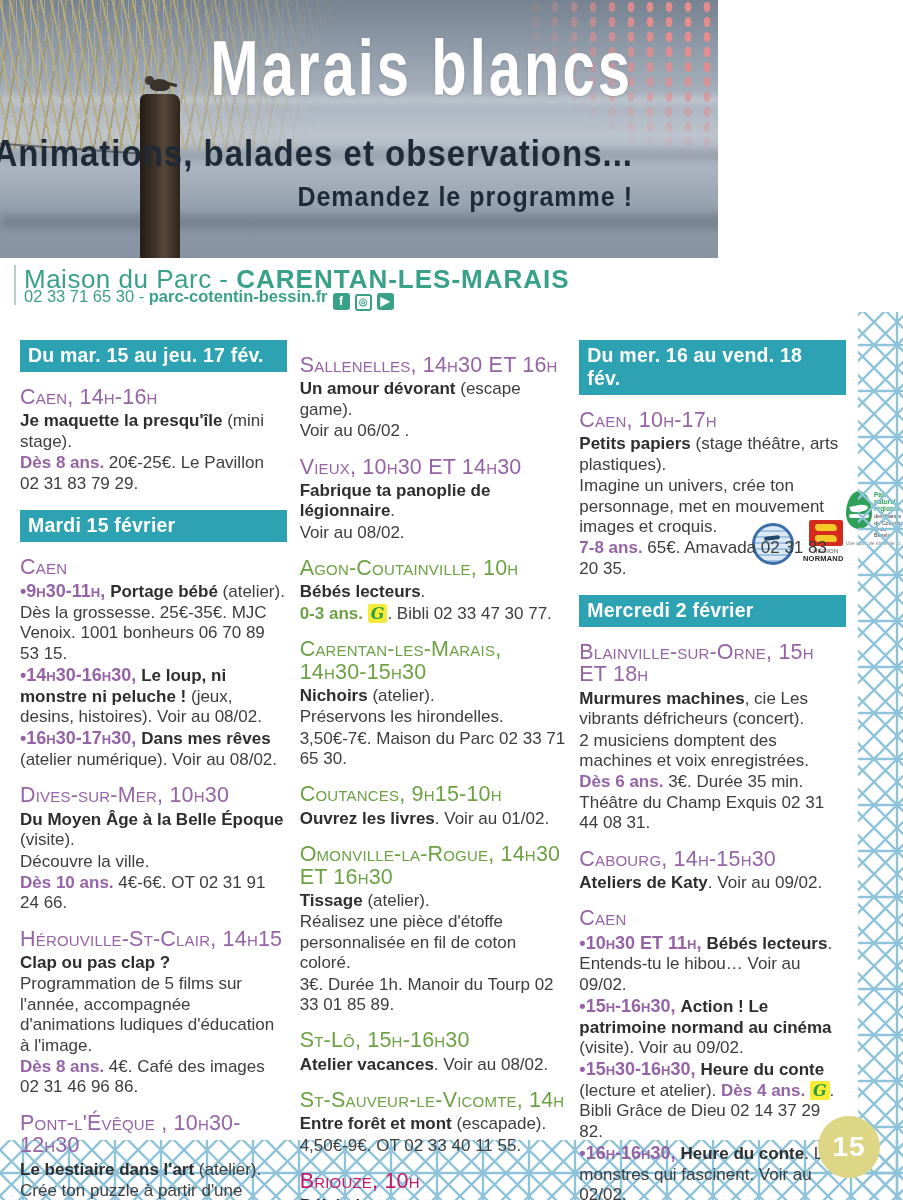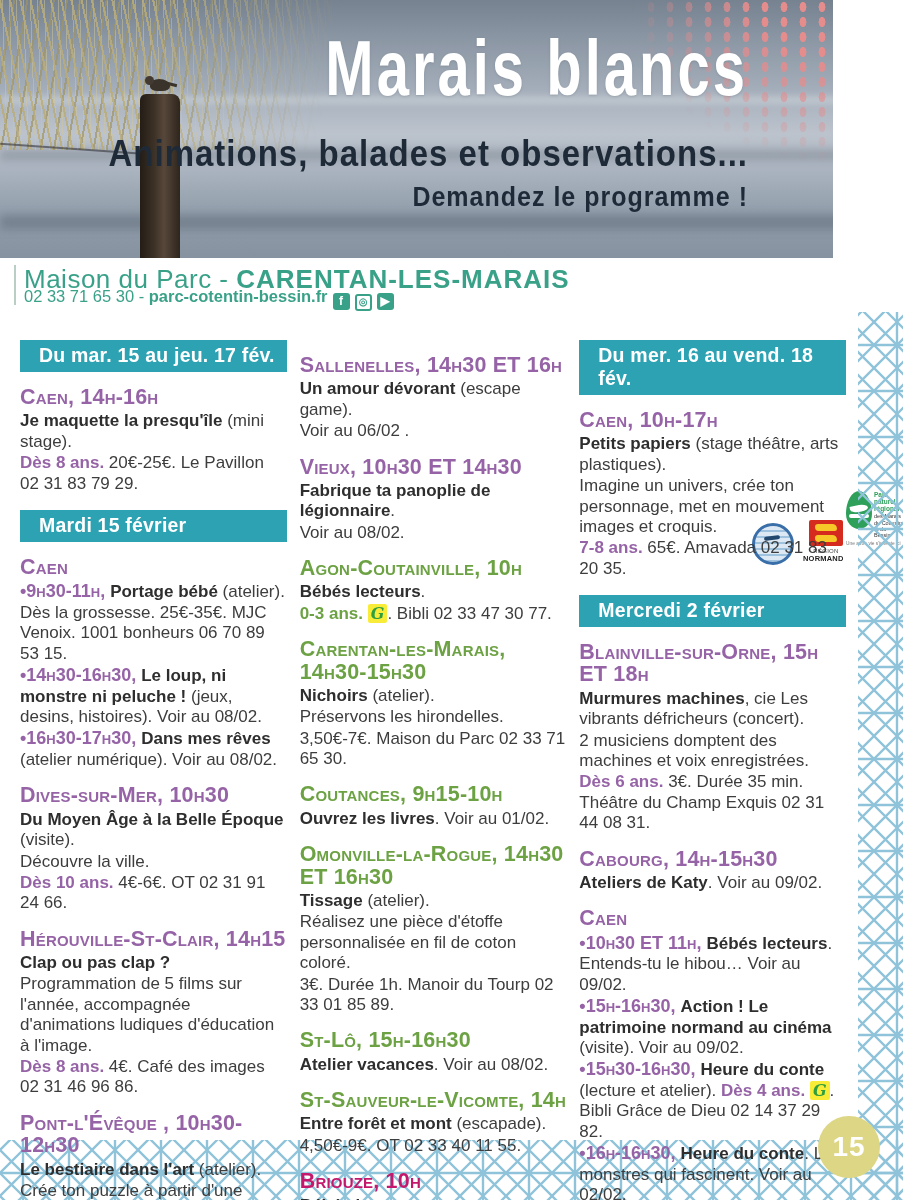--- a/index.html
+++ b/index.html
@@ -5,21 +5,21 @@
   * { margin:0; padding:0; box-sizing:border-box; }
   html,body { width:903px; }
   body {
     font-family:"Liberation Sans", sans-serif;
     background:#ffffff; position:relative; width:903px; height:1200px; overflow:hidden;
   }
   .page { position:absolute; inset:0; width:903px; height:1200px; background:#fff; }
 
   
   .photo {
-    position:absolute; left:0; top:0; width:833px; height:258px; overflow:hidden;
+    position:absolute; left:0; top:0; width:718px; height:258px; overflow:hidden;
     background:linear-gradient(180deg,#76828f 0%,#8a95a3 14%,#a3adb9 34%,#bcc3cd 52%,#aab3bf 66%,#909caa 84%,#86929f 100%);
   }
   .photo .band1{position:absolute;left:0;top:96px;width:903px;height:8px;background:rgba(255,255,255,.25);filter:blur(3px);}
   .photo .band2{position:absolute;left:0;top:150px;width:903px;height:10px;background:rgba(60,70,85,.25);filter:blur(4px);}
   .photo .band3{position:absolute;left:0;top:215px;width:903px;height:14px;background:rgba(50,60,75,.28);filter:blur(5px);}
   .reeds{
     position:absolute;left:0;top:0;width:430px;height:150px;
     background:
       repeating-linear-gradient(78deg, rgba(186,172,122,.85) 0 2px, transparent 2px 10px),
       repeating-linear-gradient(100deg, rgba(160,148,100,.7) 0 2px, transparent 2px 13px),
@@ -92,25 +92,25 @@
 
   
   .columns{
     position:absolute; left:20px; top:340px; width:826px;
     display:grid; grid-template-columns:repeat(3,1fr); column-gap:13px; align-items:start;
   }
   .col{min-width:0;}
   .col > :first-child{margin-top:0;}
   .banner{
     background:#2da2b2; color:#fff; font-weight:700; font-size:19.5px;
-    padding:4px 6px 5px 19px; margin:16px 0 10px; letter-spacing:.2px;
+    padding:4px 6px 5px 8px; margin:16px 0 10px; letter-spacing:.2px;
   }
   .event{margin-bottom:13px;margin-top:8px;}
   .city{
-    font-weight:700; font-variant:small-caps; font-size:21.5px; line-height:1.04;
+    font-weight:400; font-variant:small-caps; font-size:21.5px; line-height:1.04;
     letter-spacing:.2px; margin:14px 0 3px;
   }
   .c-purple{color:#9563a6;} .c-green{color:#6ca243;} .c-pink{color:#c4186c;}
   .line{font-size:17px; line-height:1.2; color:#3d3d3d; margin:1px 0;}
   .sg-b{font-weight:700; color:#2e2e2e;}
   .sg-t{font-weight:700; font-variant:small-caps; font-size:18px;}
   .sg-a{font-weight:700;}
   .g-badge{
     background:#f8ec38; color:#2f9e3f; font-style:italic; font-weight:700;
     font-family:"DejaVu Serif", serif; padding:0 3px; font-size:16px; border-radius:2px;

